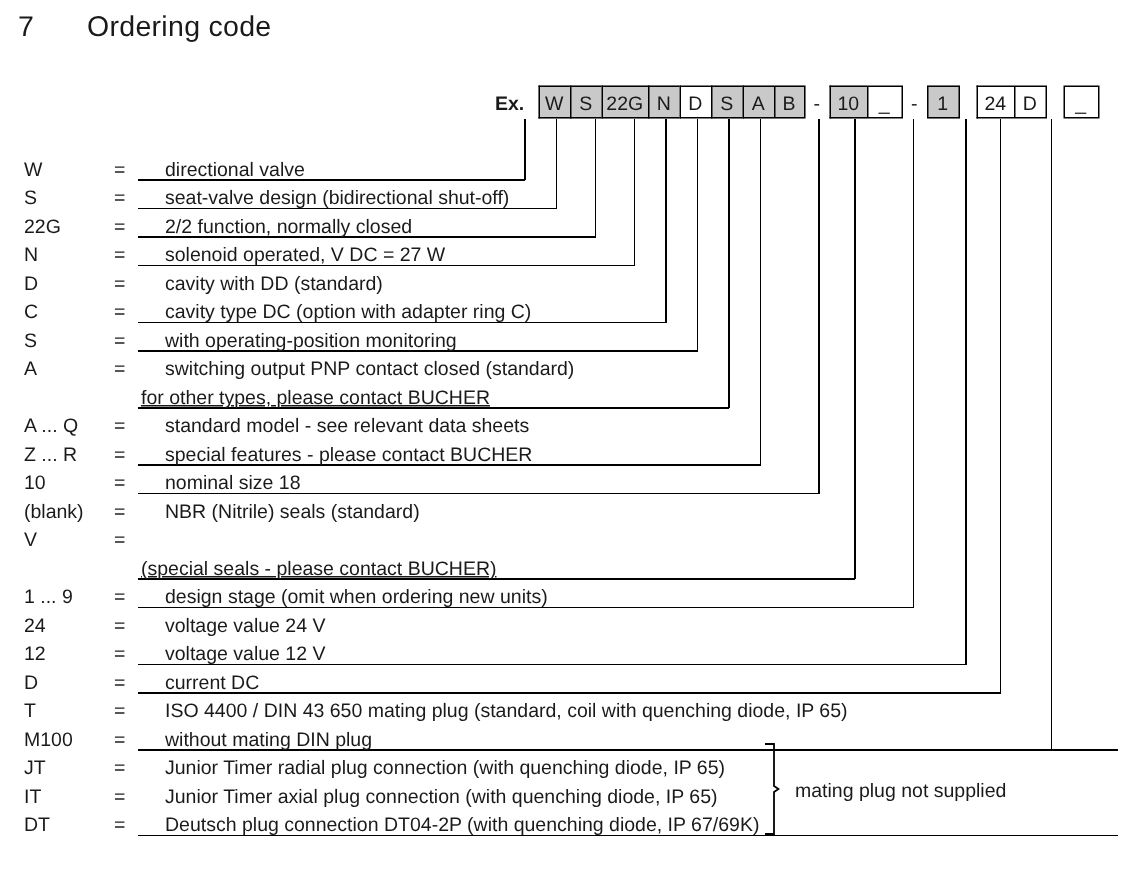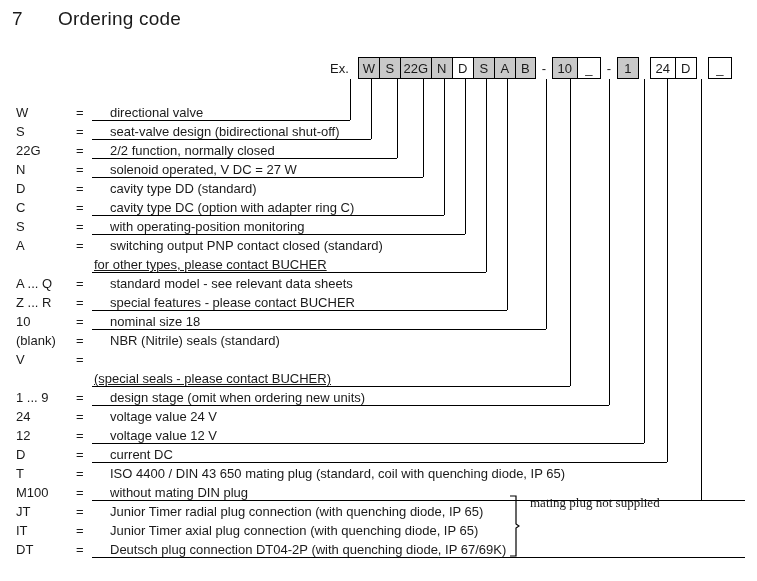--- a/index.html
+++ b/index.html
@@ -15,21 +15,21 @@
   }
   .page{position:absolute;left:0;top:0;width:757px;height:581px;}
 
   
   .heading{position:absolute;left:12px;top:8px;display:flex;align-items:baseline;}
   .heading .num{font-size:19px;font-weight:400;width:46px;}
   .heading .title{font-size:19px;font-weight:400;letter-spacing:.2px;}
 
   
   .ex-strip{position:absolute;left:330px;top:56px;height:24px;display:flex;align-items:center;}
-  .ex-label{font-size:13px;margin-right:9px;}
+  .ex-label{font-size:13px;margin-right:9px;font-weight:bold;}
   .codebox{
     height:22px;min-width:20px;box-sizing:border-box;
     border:1px solid #000;border-right-width:0;
     display:flex;align-items:center;justify-content:center;
     font-size:13px;line-height:1;padding:0 4px;background:#fff;
   }
   .codebox.gray{background:#c9c9c9;}
   .grp{display:flex;}
   .grp .codebox:last-child{border-right-width:1px;}
   .dash{width:16px;text-align:center;font-size:13px;}
@@ -42,21 +42,21 @@
   .code{position:absolute;left:4px;top:0;font-size:13px;line-height:19px;white-space:nowrap;}
   .eq{position:absolute;left:64px;top:0;font-size:13px;line-height:19px;}
   .desc{position:absolute;left:98px;top:0;font-size:13px;line-height:19px;white-space:nowrap;}
   .desc .b{font-weight:normal;}
   .desc2{position:absolute;left:82px;top:19px;font-size:13px;line-height:19px;white-space:nowrap;text-decoration:underline;}
 
   
   .leaders{position:absolute;left:0;top:0;width:757px;height:581px;pointer-events:none;}
 
   
-  .brace-wrap{position:absolute;left:508px;top:495px;height:62px;display:flex;font-family:Liberation Serif, serif;}
+  .brace-wrap{position:absolute;left:508px;top:495px;height:62px;display:flex;align-items:center;}
   .brace-txt{font-size:13px;margin-left:10px;white-space:nowrap;}
 </style>
 </head>
 <body>
 
 <div class="page">
 
   <div class="heading">
     <span class="num">7</span>
     <span class="title">Ordering code</span>
@@ -146,21 +146,21 @@
         <span class="desc">2/2 function, normally closed</span>
       </div>
       <div class="lrow">
         <span class="code">N</span>
         <span class="eq">=</span>
         <span class="desc">solenoid operated, V DC = 27  W</span>
       </div>
       <div class="lrow">
         <span class="code">D</span>
         <span class="eq">=</span>
-        <span class="desc">cavity type DD  (standard)</span>
+        <span class="desc">cavity with DD  (standard)</span>
       </div>
       <div class="lrow">
         <span class="code">C</span>
         <span class="eq">=</span>
         <span class="desc">cavity type DC  (option with adapter ring C)</span>
       </div>
       <div class="lrow">
         <span class="code">S</span>
         <span class="eq">=</span>
         <span class="desc">with operating-position monitoring</span>

